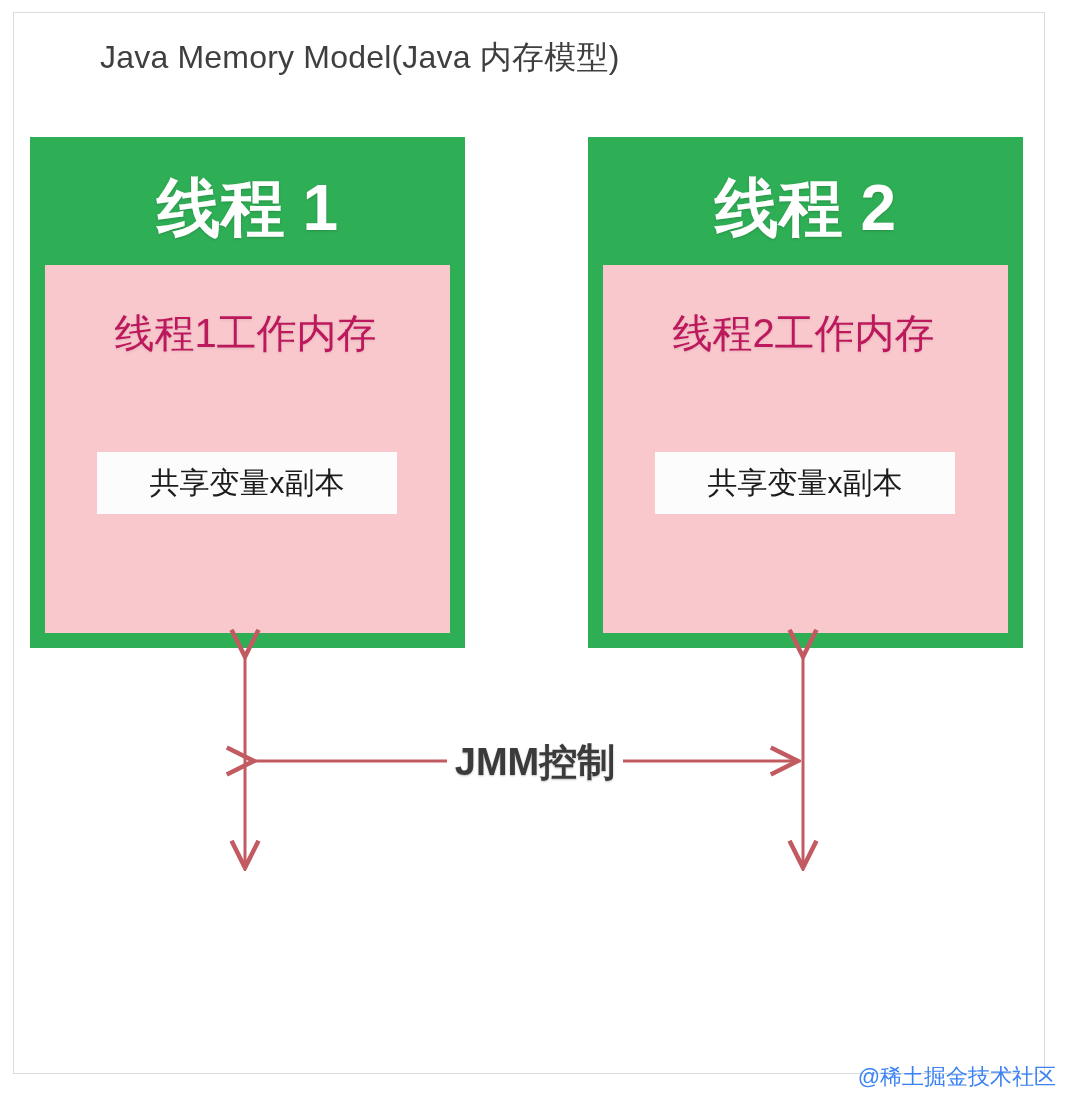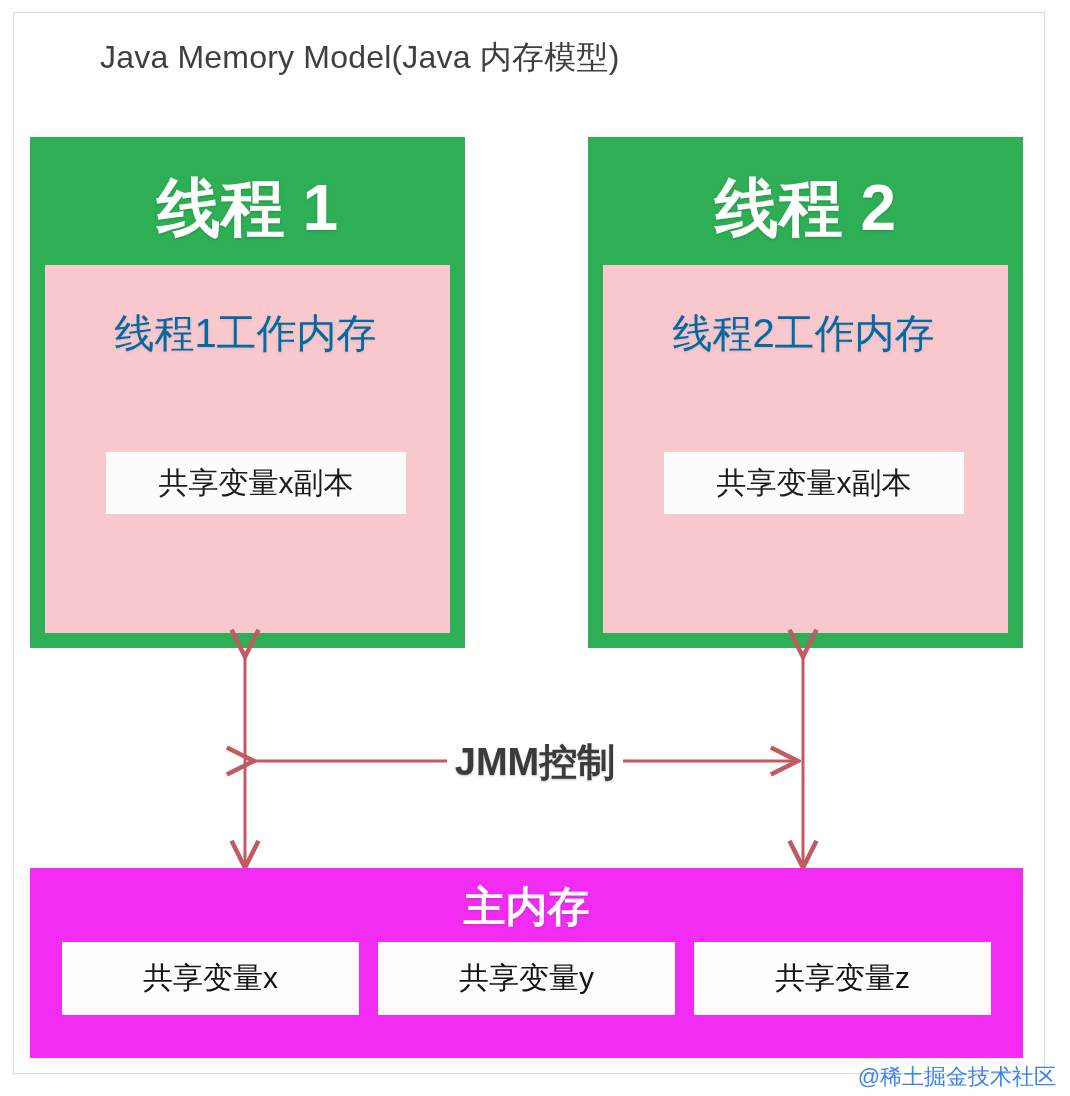--- a/index.html
+++ b/index.html
@@ -79,21 +79,21 @@
     height: 368px;
     background: #f8c8cd;
     box-sizing: border-box;
   }
   .working-memory-title {
     position: absolute;
     left: 0;
     right: 4px;
     top: 44px;
     text-align: center;
-    color: #0369a1;
+    color: #be185d;
     font-size: 40px;
     line-height: 48px;
     font-weight: 400;
     text-shadow: 0 1px 3px rgba(0,0,0,0.10);
     white-space: nowrap;
   }
 
   
   .var-copy-chip {
     position: absolute;
@@ -101,21 +101,20 @@
     top: 187px;
     width: 300px;
     height: 62px;
     background: #fcfcfc;
     display: flex;
     align-items: center;
     justify-content: center;
     color: #1c1c1c;
     font-size: 30px;
     white-space: nowrap;
-    margin-left: 9px;
   }
 
   
   .arrow-layer {
     position: absolute;
     left: 0;
     top: 0;
     width: 1070px;
     height: 1096px;
     pointer-events: none;
@@ -230,24 +229,16 @@
 
     <line x1="803" y1="655" x2="803" y2="866" stroke="#c25a62" stroke-width="3" marker-start="url(#ah)" marker-end="url(#ah)"></line>
 
     <line x1="252" y1="761" x2="796" y2="761" stroke="#c25a62" stroke-width="3" marker-start="url(#ah)" marker-end="url(#ah)"></line>
   </svg>
 
   <div class="jmm-label">
     <span>JMM控制</span>
   </div>
 
-  <div class="main-memory">
-    <div class="main-memory-title">主内存</div>
-    <div class="var-row">
-      <div class="var-chip">共享变量x</div>
-      <div class="var-chip">共享变量y</div>
-      <div class="var-chip">共享变量z</div>
-    </div>
-  </div>
 
   <div class="watermark">@稀土掘金技术社区</div>
 
 </div>
 
 </body></html>

